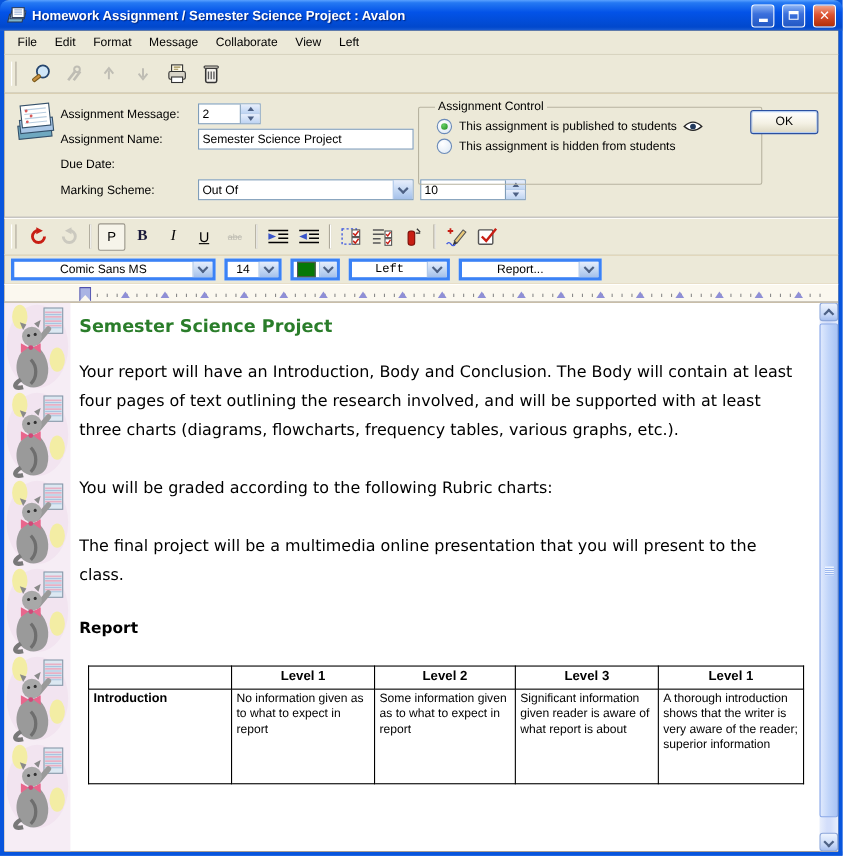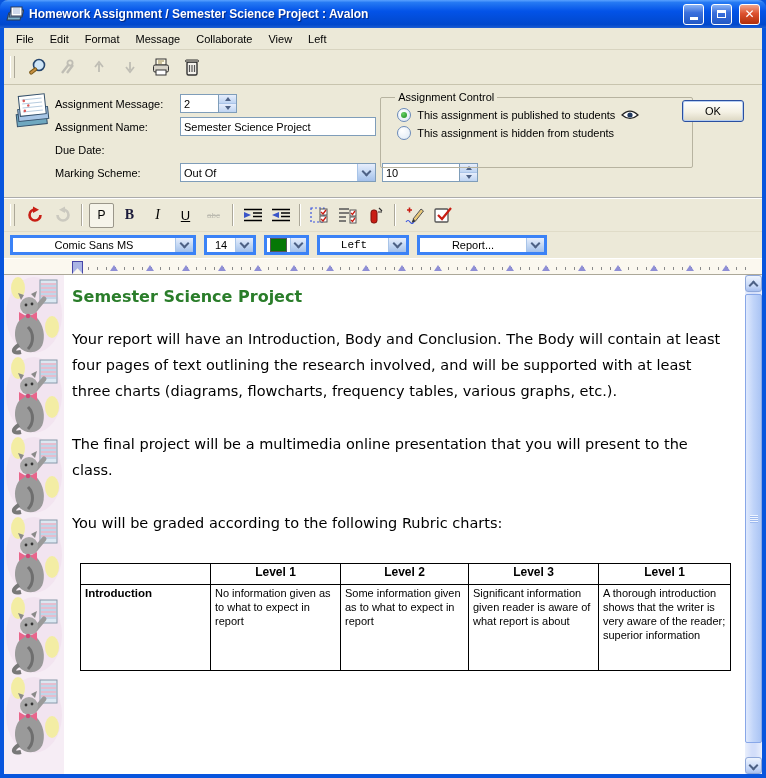--- a/index.html
+++ b/index.html
@@ -578,22 +578,23 @@
           <circle cx="28" cy="29" r="1.4" fill="#333"></circle>
         <path d="M22 41 l-7 -4 v9z" fill="#e8668c"></path>
           <path d="M26 41 l7 -4 v9z" fill="#e8668c"></path>
         <circle cx="24" cy="41" r="2.2" fill="#d14878"></circle>
       </svg>
       </div>
 
     <div class="doc-content">
       <div class="doc-heading" style="color: rgb(42, 125, 42);">Semester Science Project</div>
       <p class="doc-p">Your report will have an Introduction, Body and Conclusion. The Body will contain at least four pages of text outlining the research involved, and will be supported with at least three charts (diagrams, flowcharts, frequency tables, various graphs, etc.).</p>
+      <p class="doc-p">You will be graded according to the following Rubric charts:</p>
       <p class="doc-p">The final project will be a multimedia online presentation that you will present to the class.</p>
-      <p class="doc-p">You will be graded according to the following Rubric charts:</p>
+      <div class="doc-sub">Report</div>
 
       <table class="rubric">
         <colgroup>
             <col style="width:130px">
             <col style="width:130px">
             <col style="width:128px">
             <col style="width:130px">
             <col style="width:132px">
           </colgroup>
         <tbody>

